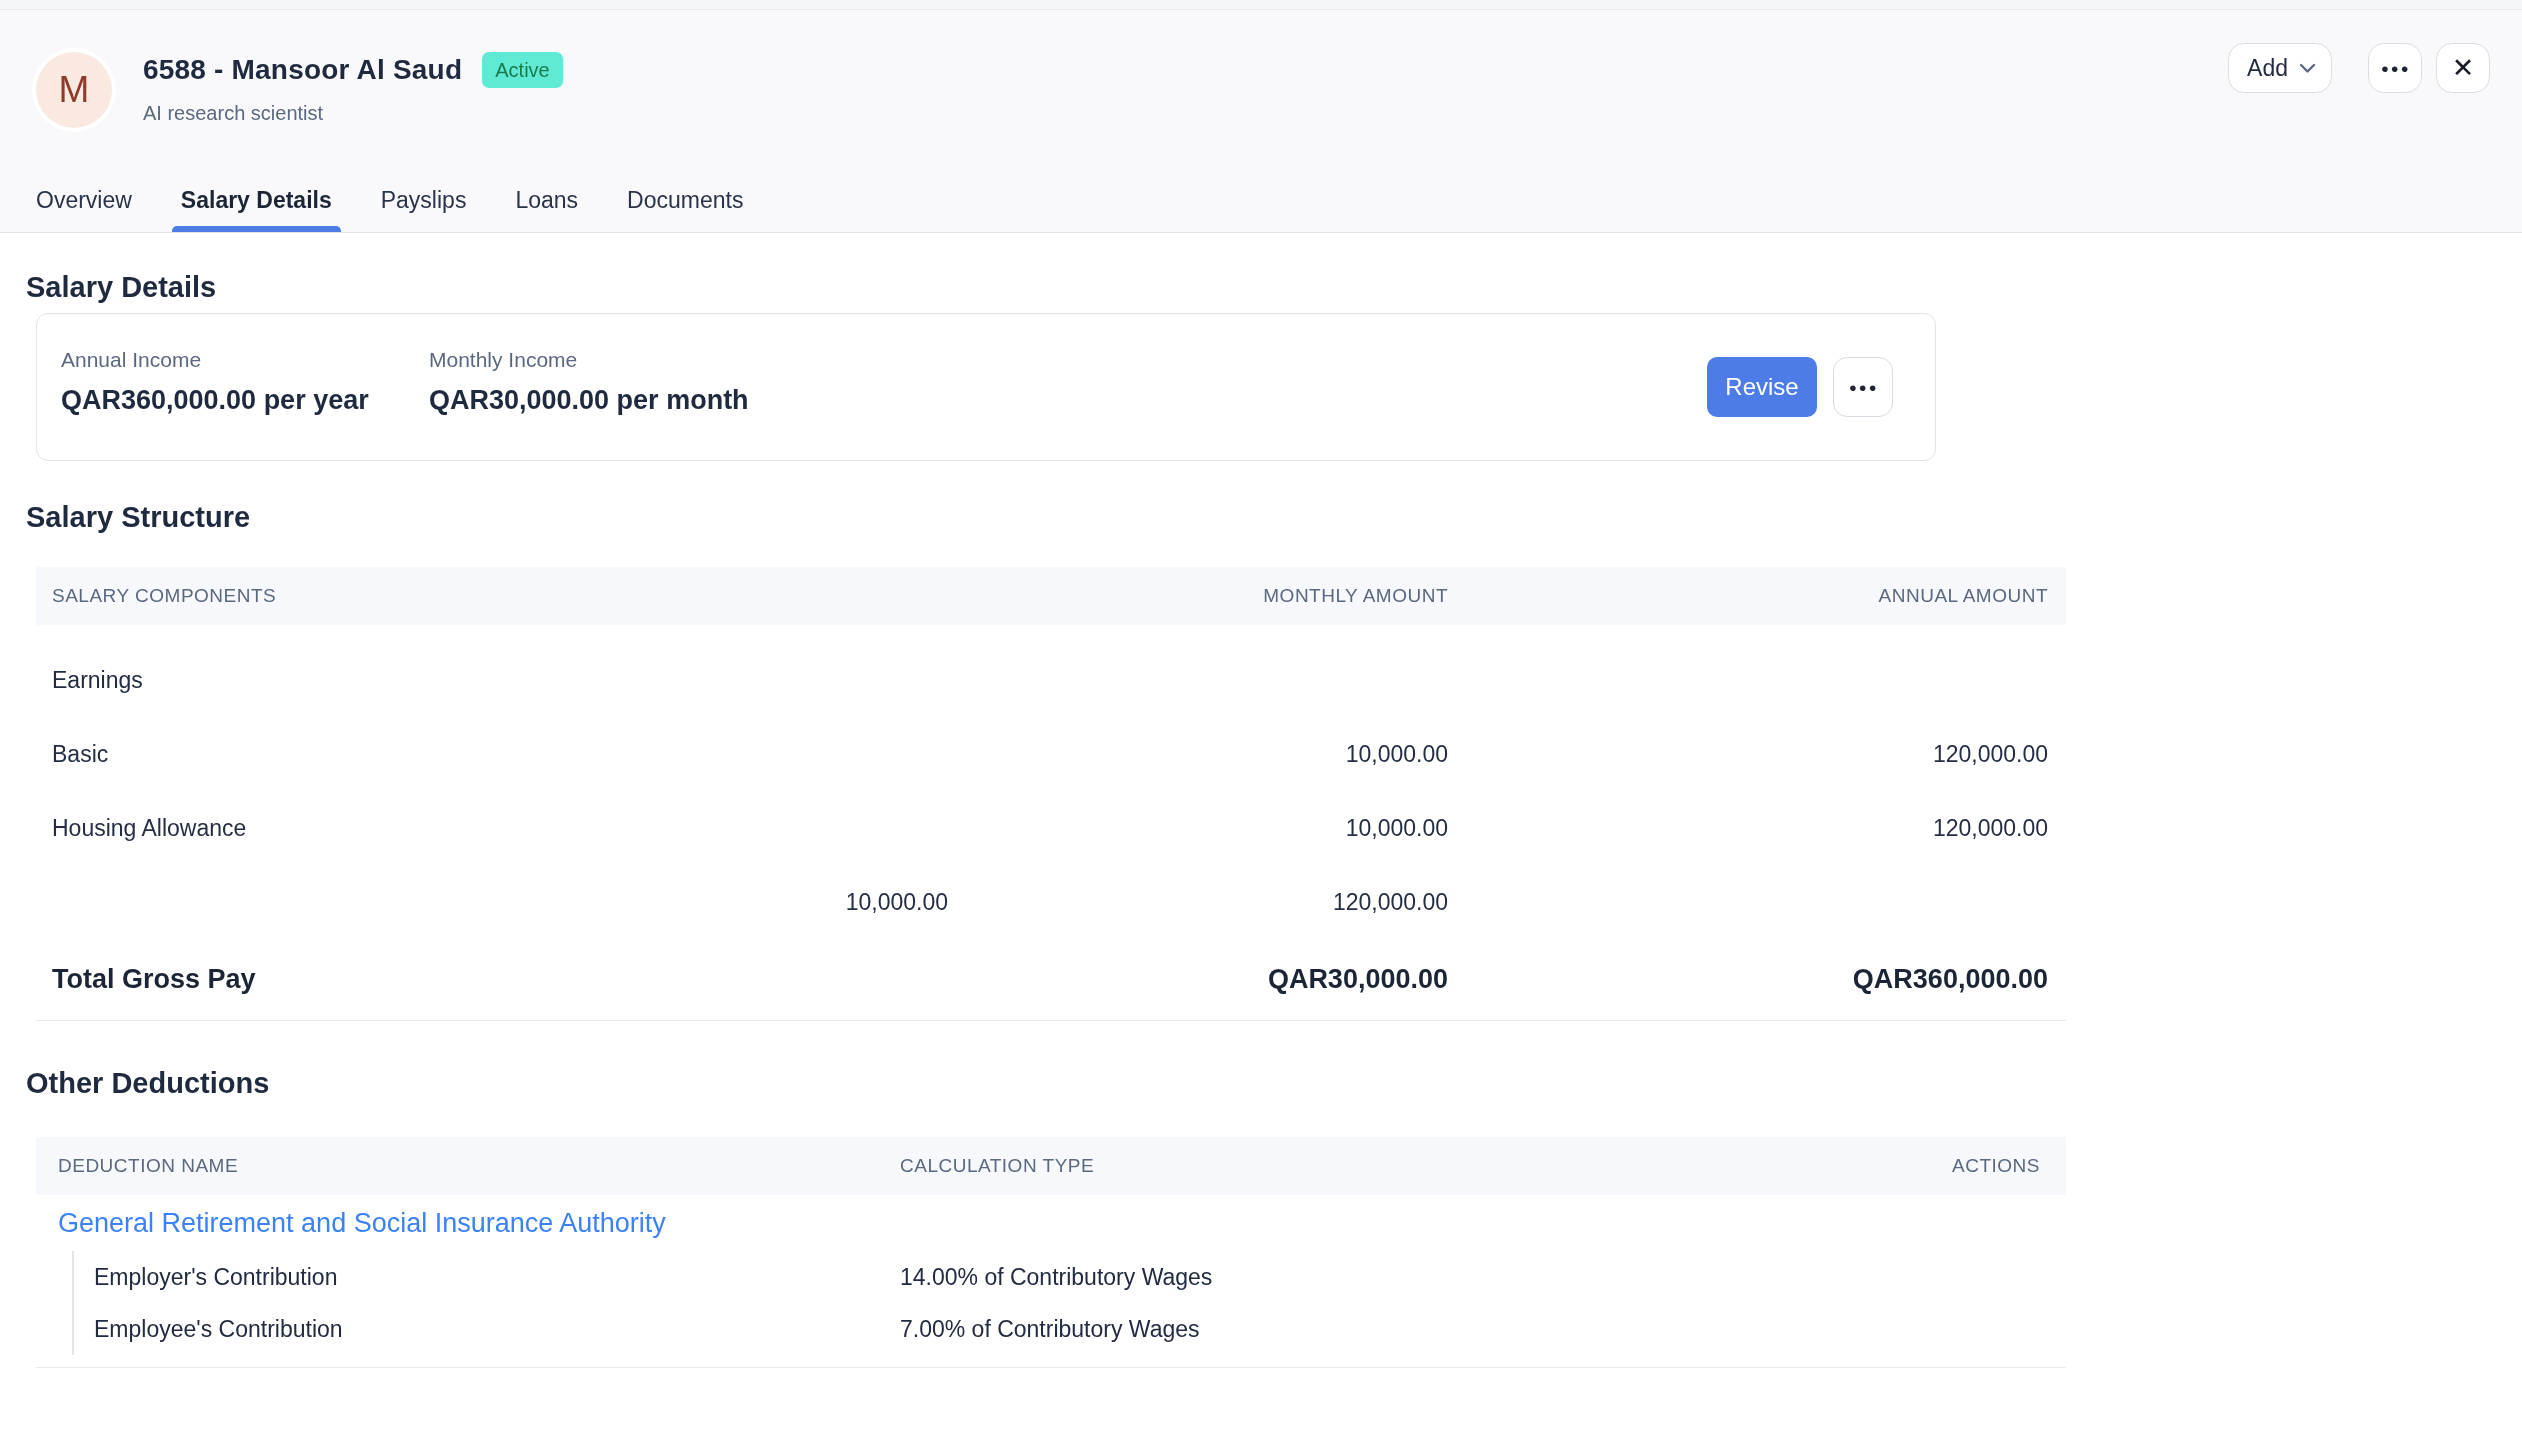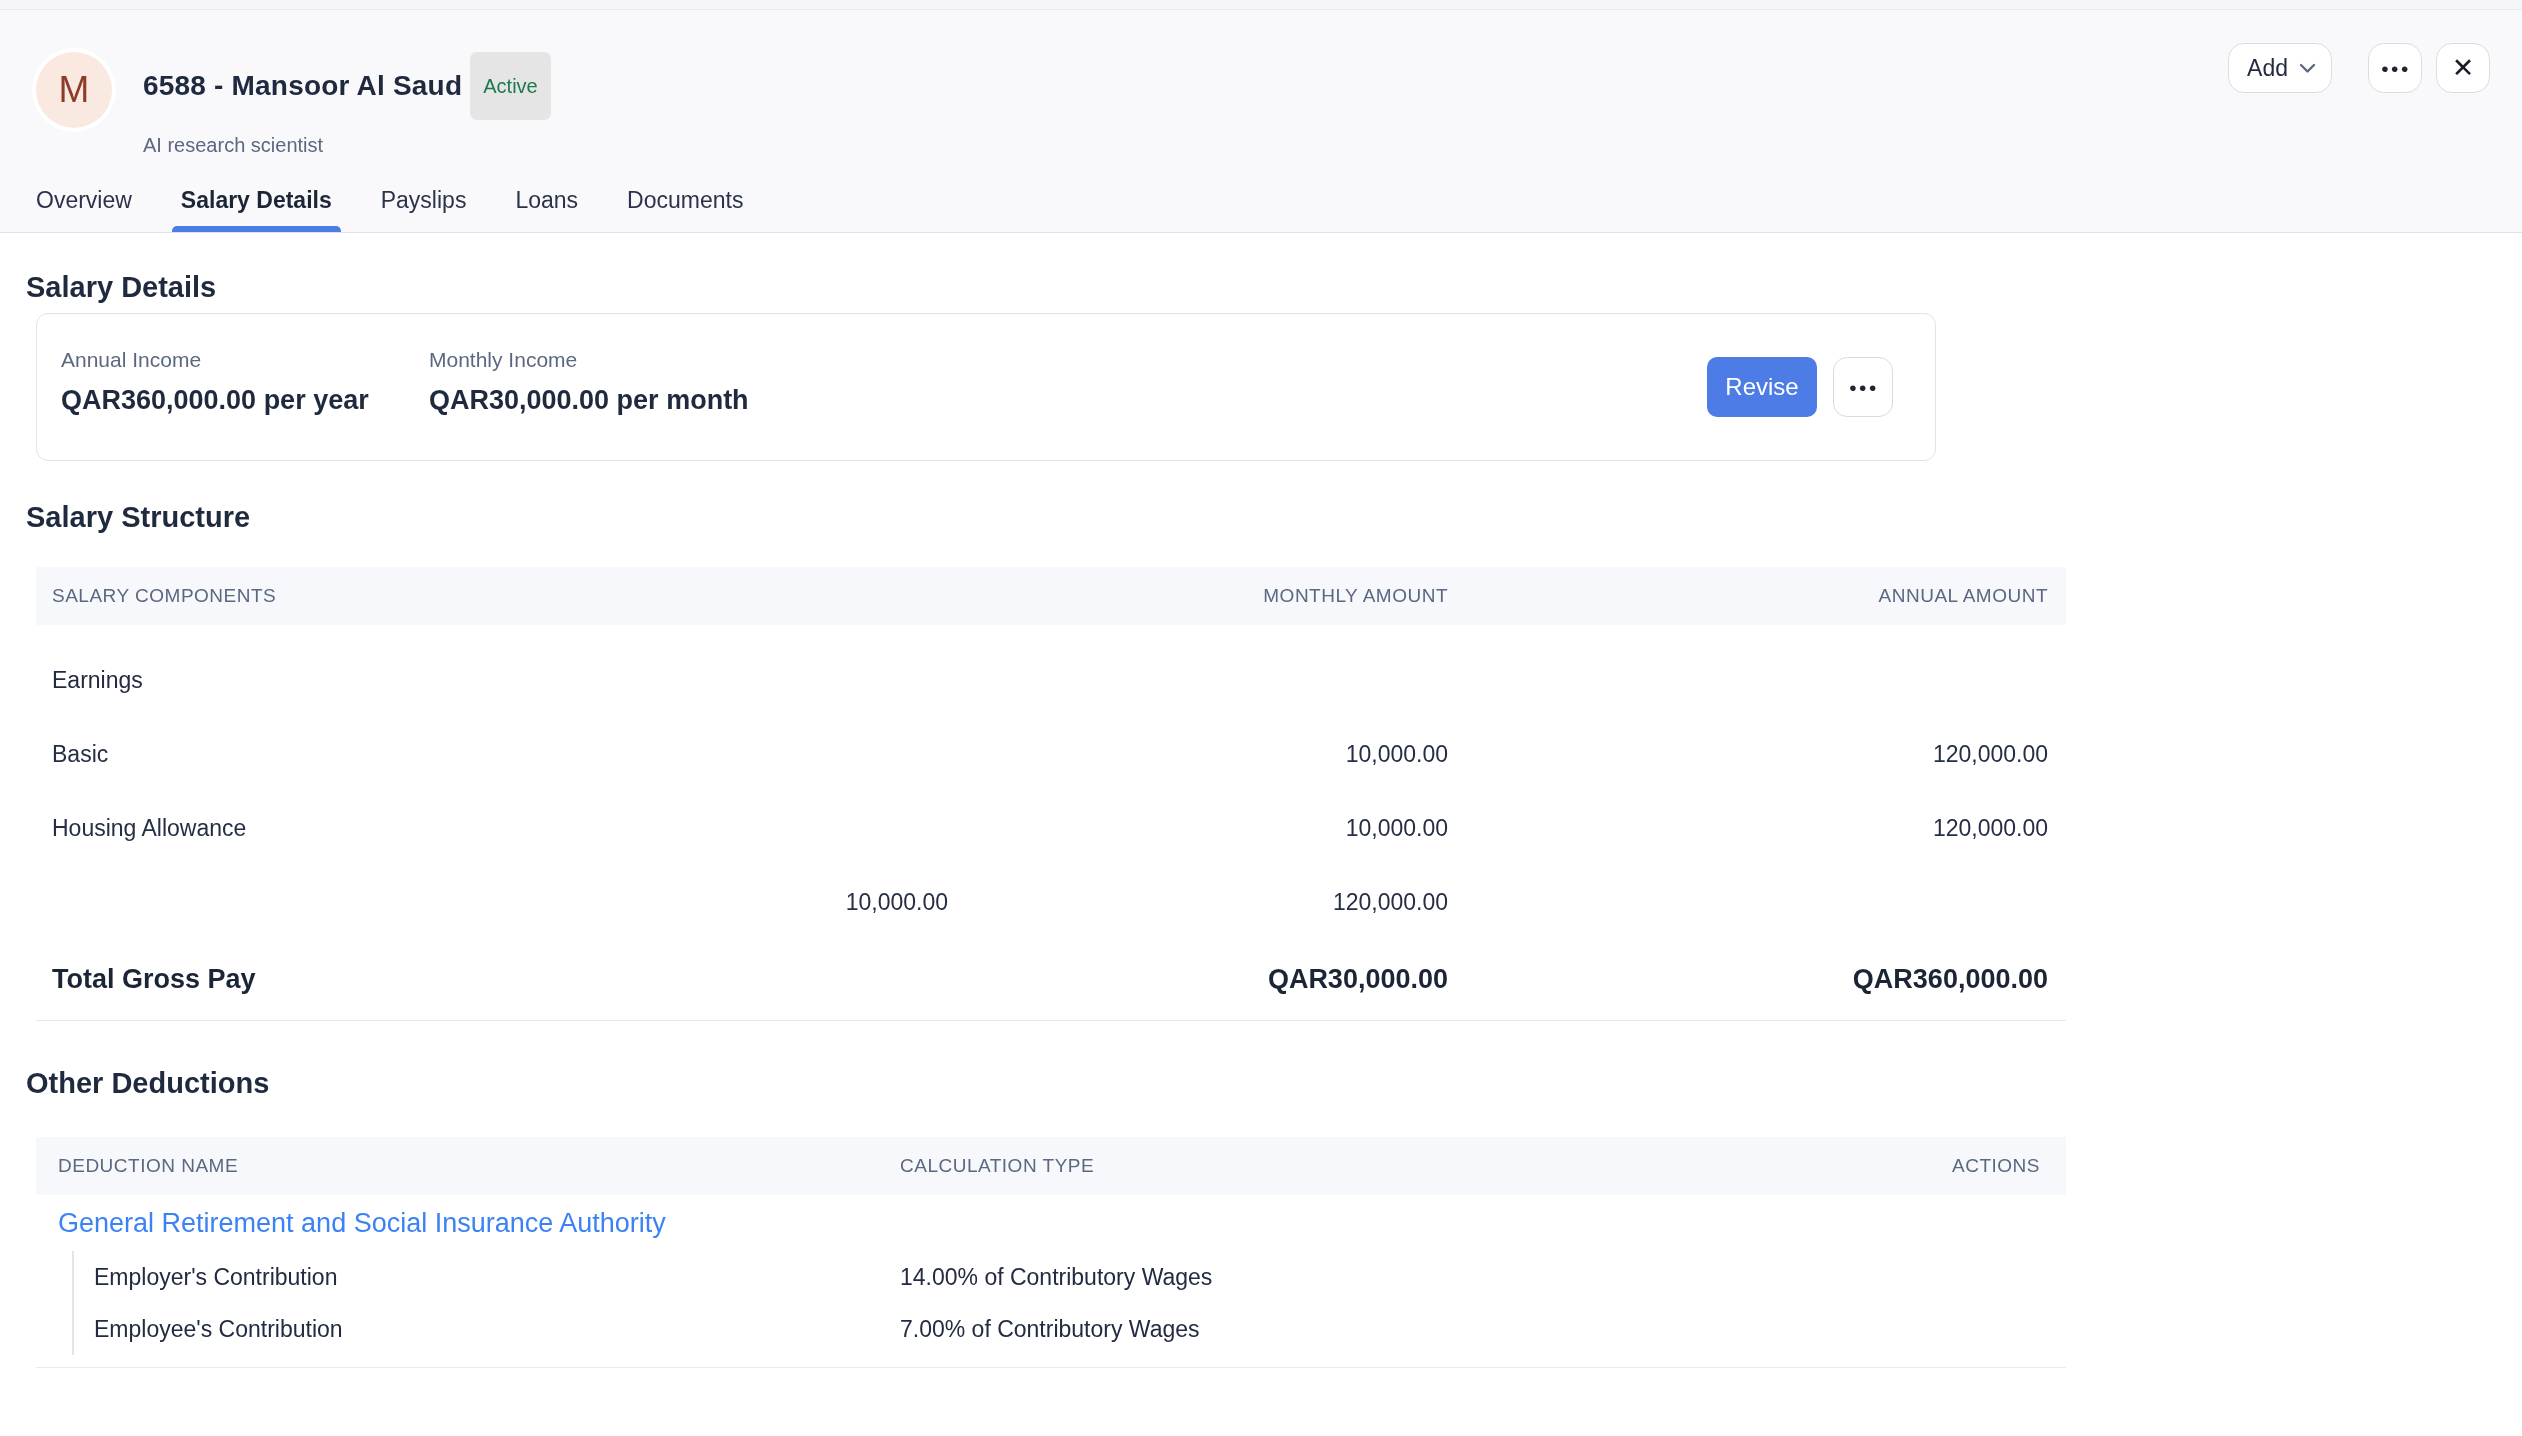--- a/index.html
+++ b/index.html
@@ -8,24 +8,24 @@
 
   
   .top-strip { height:10px; background:#F4F5F9; border-bottom:1px solid #E9EAEF; }
 
   
   .band { position:relative; height:223px; background:#F9F9FC; border-bottom:1px solid #E2E3E9; }
   .avatar { position:absolute; left:36px; top:42px; width:76px; height:76px; border-radius:50%;
             background:#FAE9E1; color:#8E3B2B; font-size:37px; font-weight:400;
             display:flex; align-items:center; justify-content:center; box-shadow:0 0 0 4px #ffffff; }
   .id-block { position:absolute; left:143px; top:42px; }
-  .name-row { display:flex; align-items:center; gap:8px; }
+  .name-row { display:flex; align-items:center; gap:20px; }
   .name { font-size:28px; font-weight:700; color:#1F2A3E; letter-spacing:.2px; }
-  .badge { background:#e5e5e5; color:#1D7A4C; font-size:20px; line-height:1;
-           padding:24px 13px; border-radius:7px; }
+  .badge { background:#5eead4; color:#1D7A4C; font-size:20px; line-height:1;
+           padding:8px 13px; border-radius:7px; }
   .job { margin-top:14px; font-size:20px; color:#5B6880; }
 
   .hdr-actions { position:absolute; right:32px; top:33px; display:flex; align-items:center; }
   .btn { background:#ffffff; border:1px solid #DCDDE4; border-radius:16px; cursor:pointer;
          display:flex; align-items:center; justify-content:center; color:#222B3F; }
   .btn-add { height:50px; padding:0 15px 0 18px; gap:11px; font-size:23px; }
   .btn-sq { width:54px; height:50px; }
   .gap-lg { margin-left:36px; } .gap-sm { margin-left:14px; }
   .dots { font-size:21px; letter-spacing:2.5px; color:#1F2430; line-height:1; text-indent:2px; }
   .x-glyph { font-size:27px; color:#171C27; line-height:1; }

